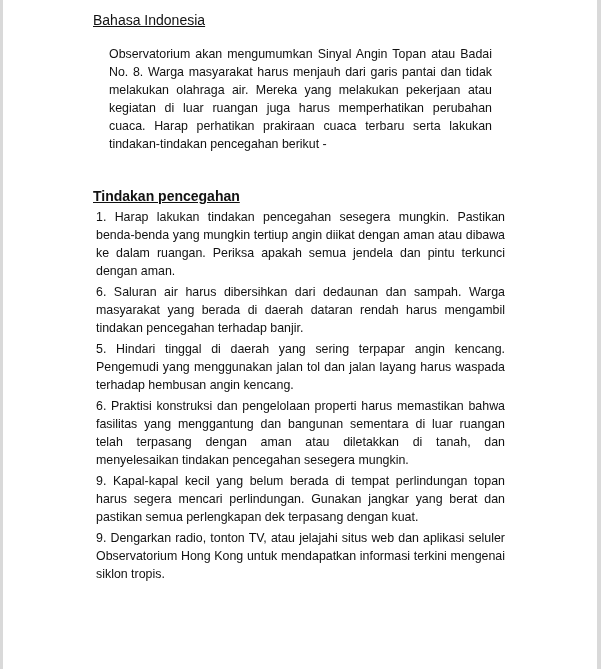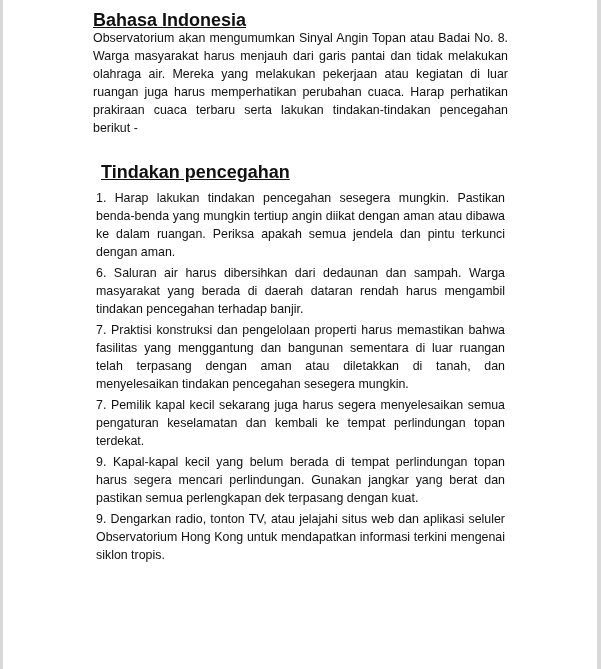--- a/index.html
+++ b/index.html
@@ -31,53 +31,53 @@
       top: 11px;
       width: 415px;
       font-family: "Liberation Sans", sans-serif;
       font-size: 12.4px;
       line-height: 18px;
       color: #111111;
     }
     .lang-heading {
       text-decoration: underline;
       margin: 0;
-      font-weight: bold;
-      font-size: 18px;
+      font-weight: normal;
+      font-size: 14px;
     }
     .para {
-      margin: 0;
+      margin: 16px;
       text-align: justify;
     }
     .spacer {
       height: 18px;
     }
     .section-heading {
-      margin: 8px;
+      margin: 0;
       font-weight: bold;
       text-decoration: underline;
-      font-size: 18px;
+      font-size: 14px;
     }
     .item {
       margin: 3px;
       text-align: justify;
     }
   </style>
 </head>
 <body>
 
 <div class="edge-left"></div>
 <div class="edge-right"></div>
 
 <div class="page">
   <p class="lang-heading">Bahasa Indonesia</p>
   <p class="para">Observatorium akan mengumumkan Sinyal Angin Topan atau Badai No. 8.  Warga masyarakat harus menjauh dari garis pantai dan tidak melakukan olahraga air. Mereka yang melakukan pekerjaan atau kegiatan di luar ruangan juga harus memperhatikan perubahan cuaca. Harap perhatikan prakiraan cuaca terbaru serta lakukan tindakan-tindakan pencegahan berikut -</p>
   <div class="spacer"></div>
   <p class="section-heading">Tindakan pencegahan</p>
   <div>
     <p class="item">1. Harap lakukan tindakan pencegahan sesegera mungkin. Pastikan benda-benda yang mungkin tertiup angin diikat dengan aman atau dibawa ke dalam ruangan. Periksa apakah semua jendela dan pintu terkunci dengan aman.</p>
     <p class="item">6. Saluran air harus dibersihkan dari dedaunan dan sampah. Warga masyarakat yang berada di daerah dataran rendah harus mengambil tindakan pencegahan terhadap banjir.</p>
-    <p class="item">7. Praktisi konstruksi dan pengelolaan properti harus memastikan bahwa fasilitas yang menggantung dan bangunan sementara di luar ruangan telah terpasang dengan aman atau diletakkan di tanah, dan menyelesaikan tindakan pencegahan sesegera mungkin.</p>
-    <p class="item">7. Pemilik kapal kecil sekarang juga harus segera menyelesaikan semua pengaturan keselamatan dan kembali ke tempat perlindungan topan terdekat.</p>
+    <p class="item">5. Hindari tinggal di daerah yang sering terpapar angin kencang. Pengemudi yang menggunakan jalan tol dan jalan layang harus waspada terhadap hembusan angin kencang.</p>
+    <p class="item">6. Praktisi konstruksi dan pengelolaan properti harus memastikan bahwa fasilitas yang menggantung dan bangunan sementara di luar ruangan telah terpasang dengan aman atau diletakkan di tanah, dan menyelesaikan tindakan pencegahan sesegera mungkin.</p>
     <p class="item">9. Kapal-kapal kecil yang belum berada di tempat perlindungan topan harus segera mencari perlindungan. Gunakan jangkar yang berat dan pastikan semua perlengkapan dek terpasang dengan kuat.</p>
     <p class="item">9. Dengarkan radio, tonton TV, atau jelajahi situs web dan aplikasi seluler Observatorium Hong Kong untuk mendapatkan informasi terkini mengenai siklon tropis.</p>
   </div>
 </div>
 
 </body></html>

